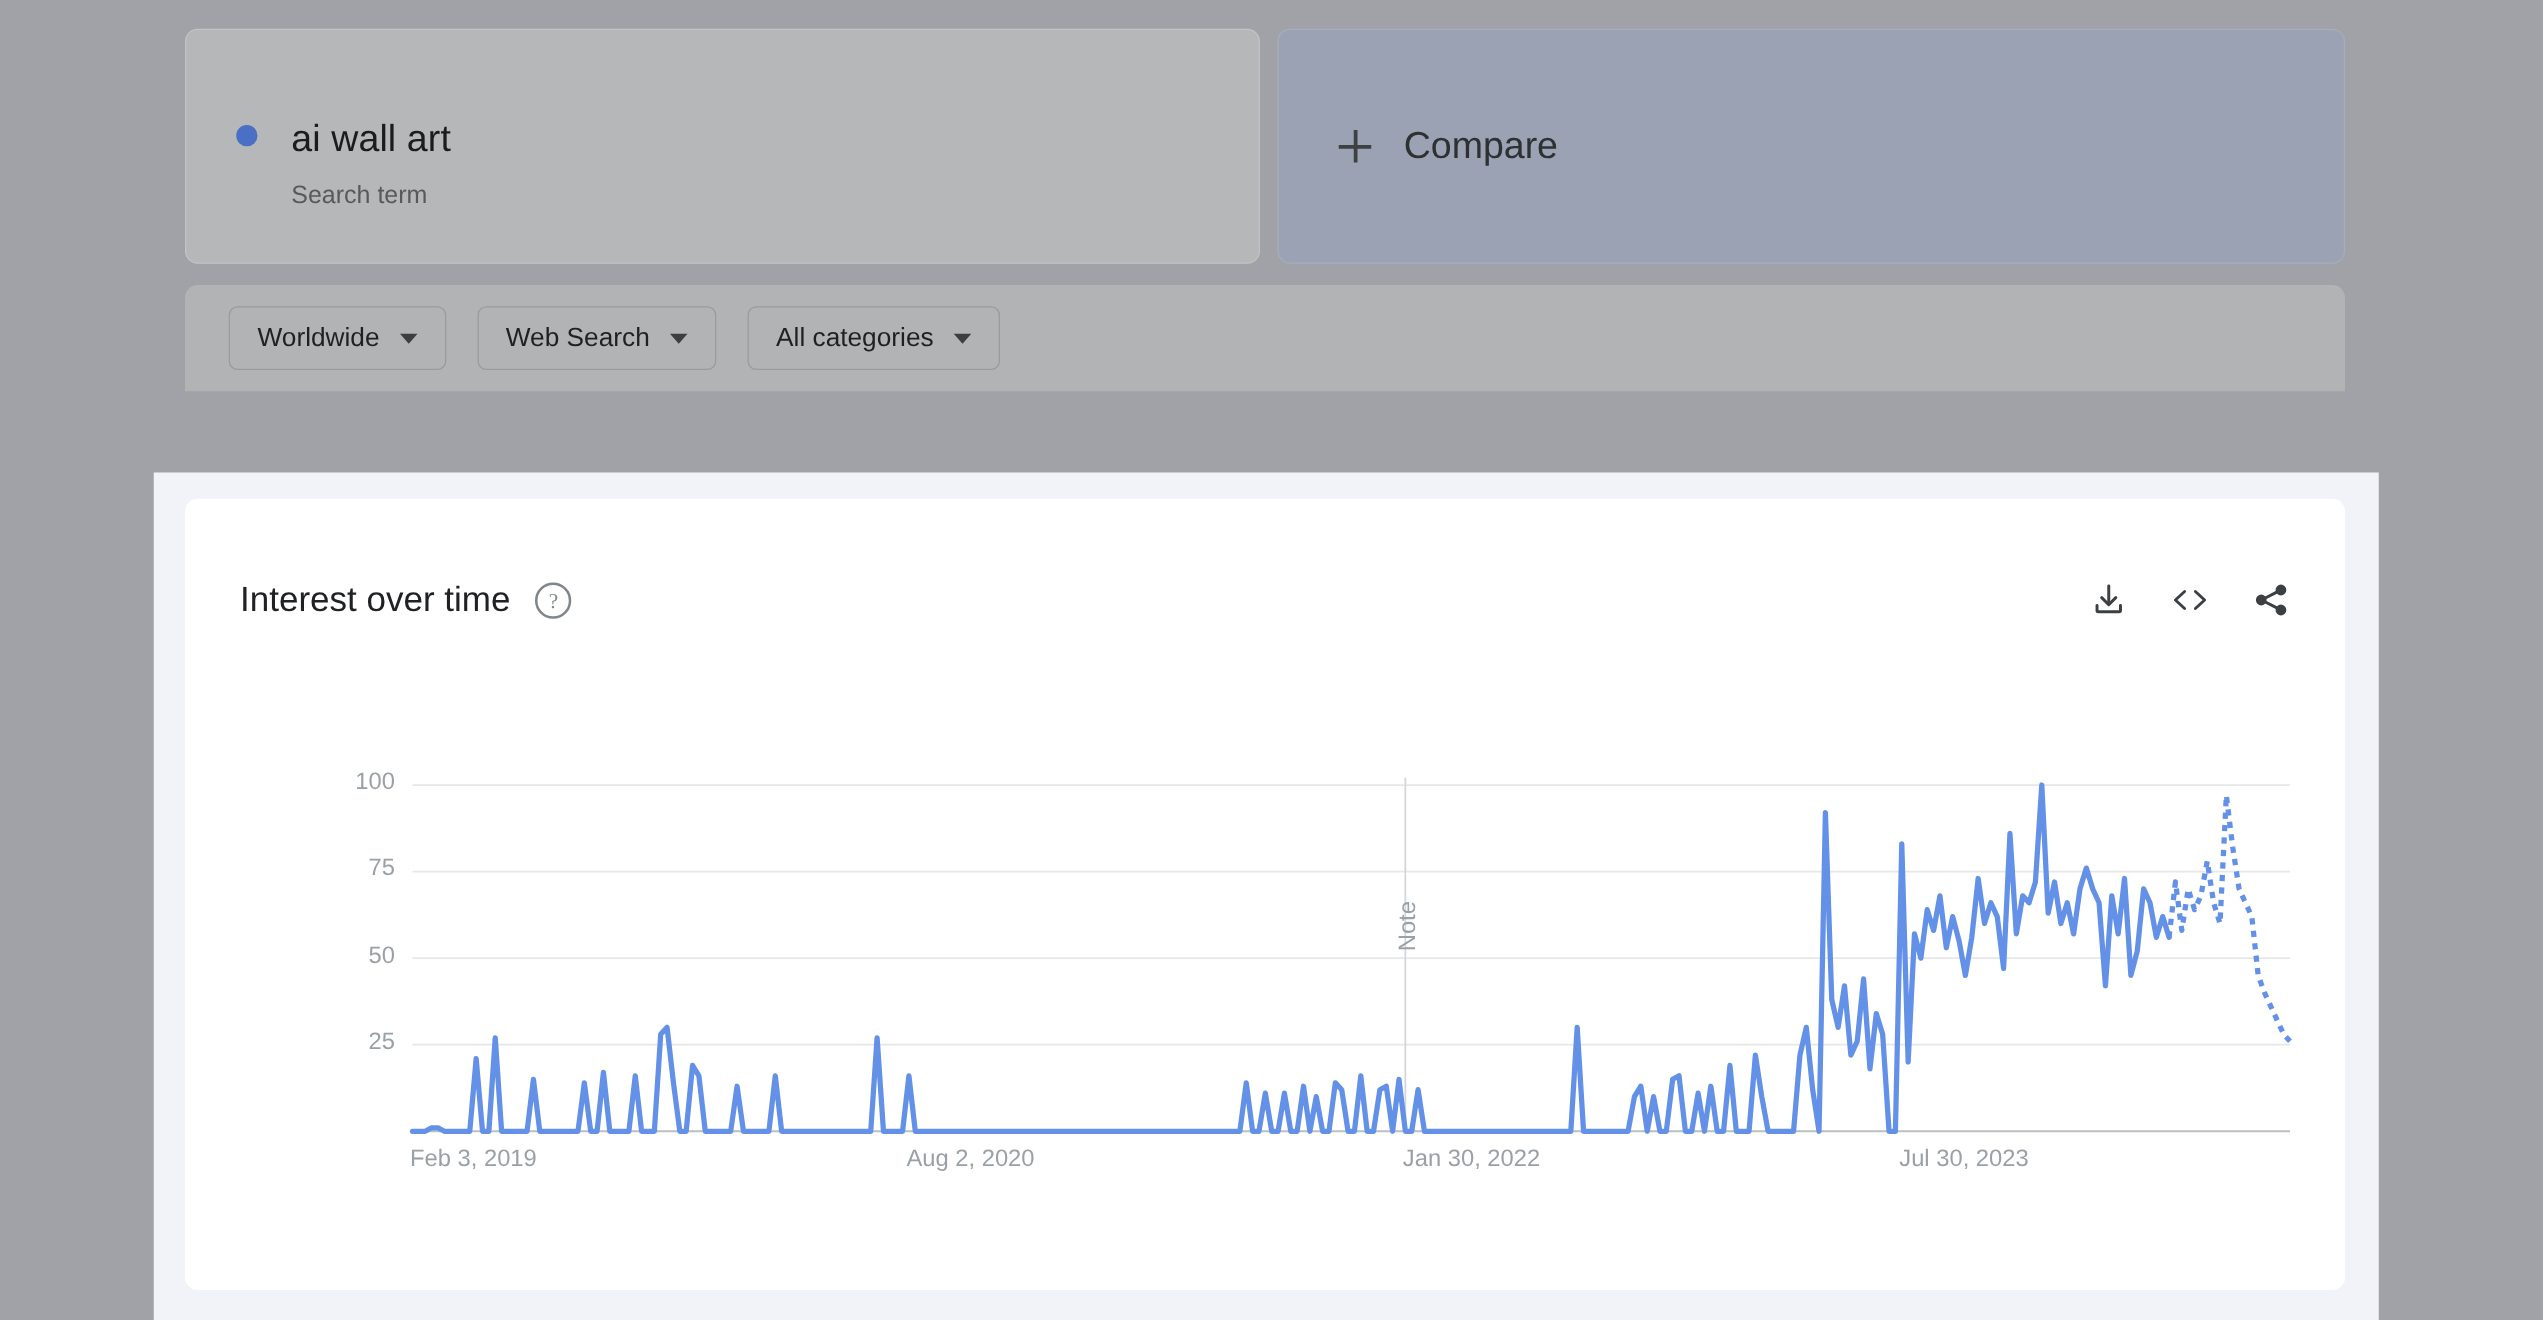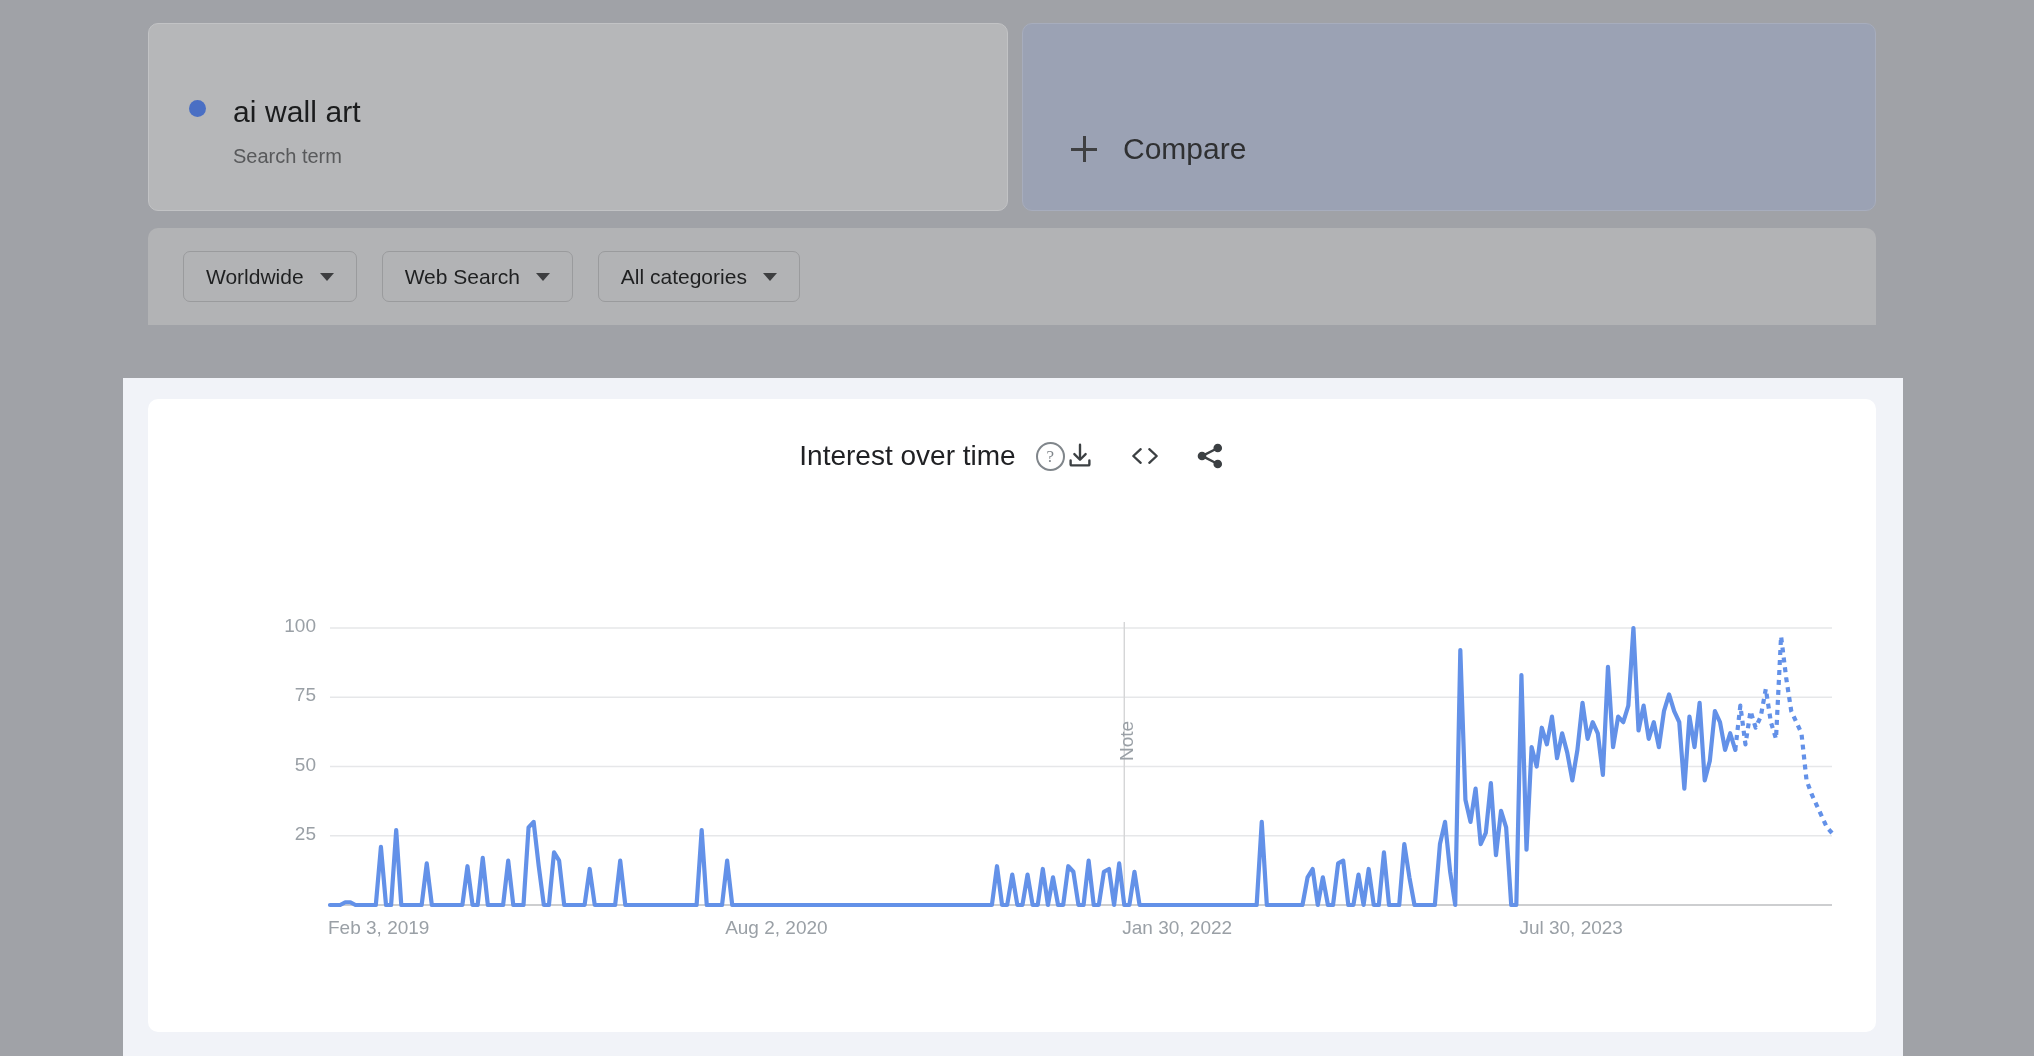--- a/index.html
+++ b/index.html
@@ -73,21 +73,20 @@
     position: relative;
   }
   .compare-inner {
     position: absolute;
     left: 48px;
     top: 50%;
     transform: translateY(-50%);
     display: flex;
     align-items: center;
     gap: 26px;
-    margin-top: 32px;
   }
   .plus-icon {
     width: 26px;
     height: 26px;
     position: relative;
     flex: none;
   }
   .plus-icon::before, .plus-icon::after {
     content: "";
     position: absolute;
@@ -100,21 +99,21 @@
     color: #2f3032;
     white-space: nowrap;
   }
 
   
   #filter-bar {
     position: absolute;
     left: 148px;
     top: 228px;
     width: 1728px;
-    height: 97px;
+    height: 85px;
     box-sizing: border-box;
     background: #b2b3b5;
     border-radius: 10px 10px 0 0;
     display: flex;
     align-items: center;
     padding-left: 35px;
     gap: 25px;
   }
   .pill {
     height: 51px;
@@ -155,26 +154,26 @@
     top: 399px;
     width: 1728px;
     height: 633px;
     background: #ffffff;
     border-radius: 10px;
   }
 
   #chart-header {
     position: absolute;
     left: 44px;
-    top: 36px;
+    top: 60px;
     right: 44px;
     height: 42px;
     display: flex;
     align-items: center;
-    justify-content: center;
+    justify-content: space-between;
   }
   .header-left {
     display: flex;
     align-items: center;
     gap: 20px;
   }
   #chart-title {
     font-size: 28px;
     color: #202124;
     white-space: nowrap;

